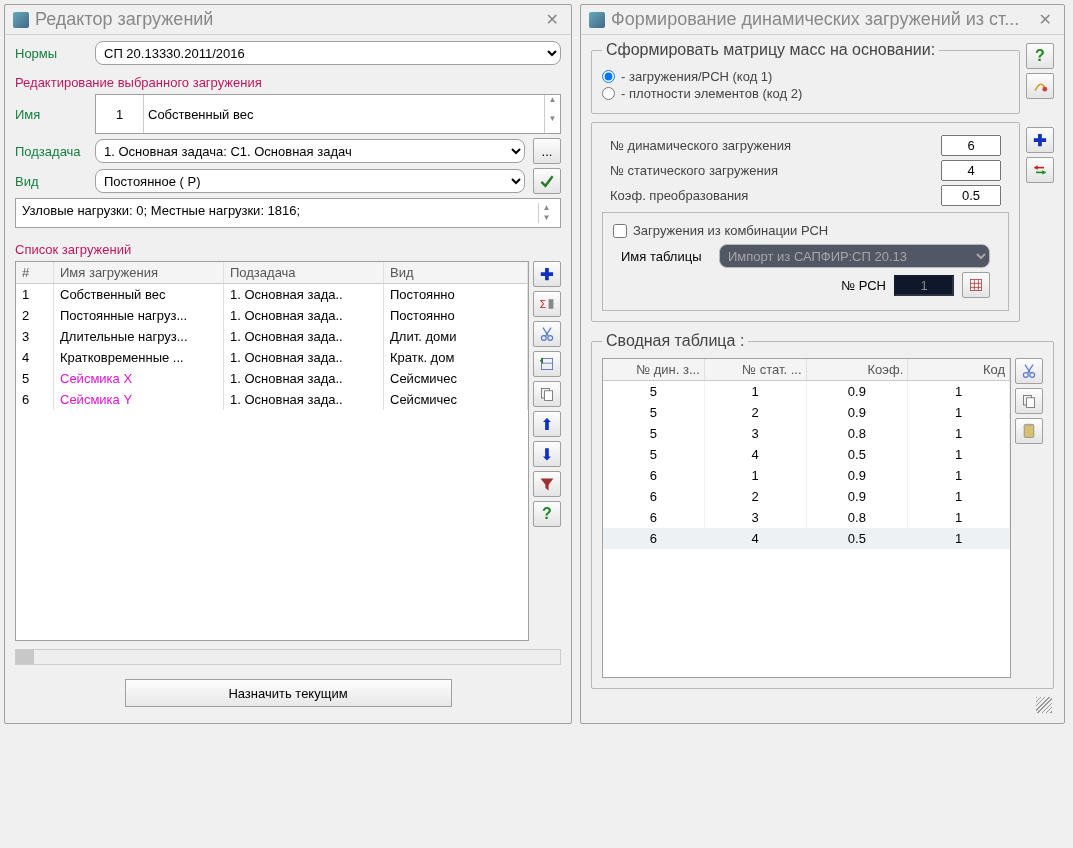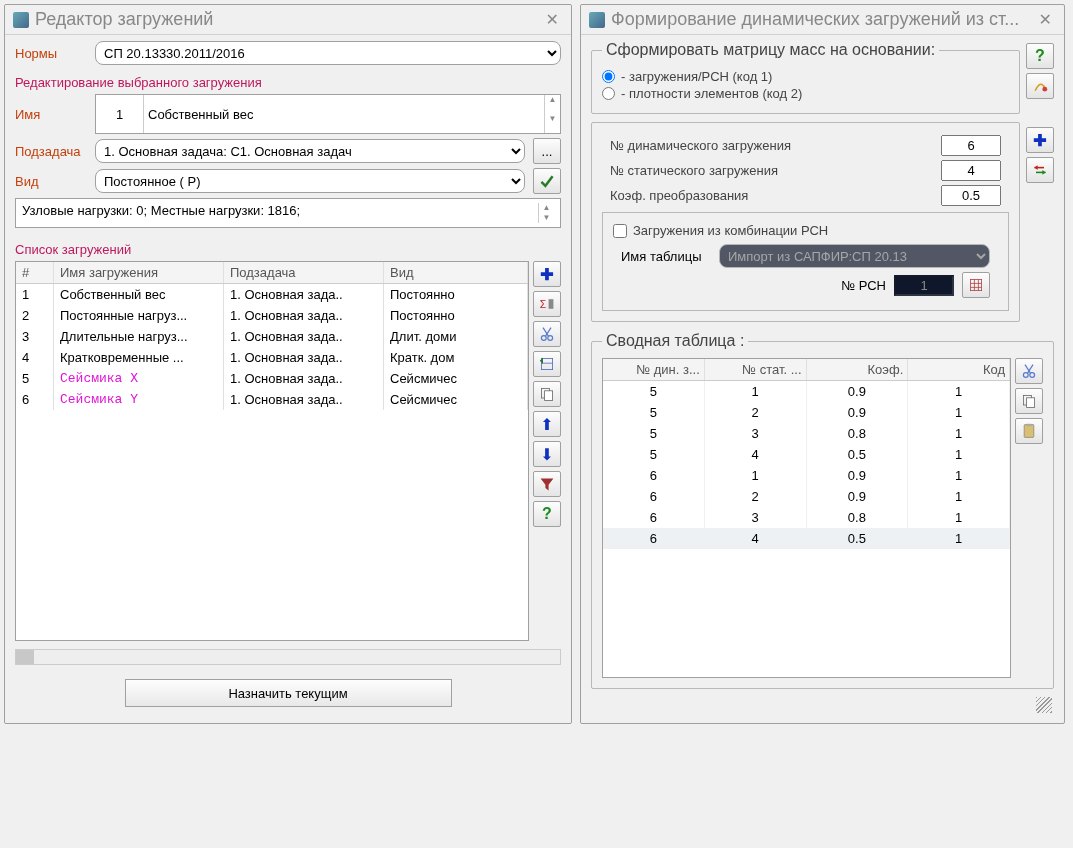--- a/index.html
+++ b/index.html
@@ -4,21 +4,21 @@
 <style>
 * { box-sizing: border-box; font-family: 'Segoe UI', Tahoma, sans-serif; font-size: 13px; }
 body { margin: 0; background: #f0f0f0; padding: 4px; display: flex; gap: 8px; width: 1073px; }
 .window { background: #f0f0f0; border: 1px solid #a0a0a0; border-radius: 2px; display: flex; flex-direction: column; }
 .titlebar { display: flex; align-items: center; padding: 4px 8px; color: #888; border-bottom: 1px solid #d0d0d0; }
 .titlebar-icon { width: 16px; height: 16px; background: linear-gradient(135deg,#6ab,#468); margin-right: 6px; border-radius: 2px; }
 .titlebar-title { flex: 1; font-size: 18px; }
 .close-x { font-size: 16px; color: #888; cursor: pointer; padding: 0 4px; }
 .body { padding: 6px 10px 10px 10px; display: flex; flex-direction: column; gap: 4px; }
 .row { display: flex; align-items: center; gap: 8px; }
-label.lbl { color: #c2410c; min-width: 72px; }
+label.lbl { color: #15803d; min-width: 72px; }
 select, input[type=text] { border: 1px solid #a0a0a0; background: #fff; padding: 2px 4px; height: 24px; border-radius: 8px; }
 select { appearance: auto; }
 .wide { flex: 1; }
 .group-title { color: #be185d; margin-top: 6px; }
 .spinner-box { display: flex; align-items: stretch; border: 1px solid #a0a0a0; background: #fff; flex: 1; }
 .spinner-num { width: 48px; text-align: center; border: none; border-right: 1px solid #ccc; }
 .spinner-text { flex: 1; border: none; padding: 4px; }
 .spinner-arrows { display: flex; flex-direction: column; width: 16px; border-left: 1px solid #ccc; }
 .spinner-arrows span { flex:1; text-align:center; font-size:8px; color:#888; cursor:pointer; line-height:10px; }
 .btn { width: 28px; height: 26px; border: 1px solid #a0a0a0; background: linear-gradient(#fdfdfd,#e4e4e4); display:inline-flex; align-items:center; justify-content:center; cursor:pointer; border-radius:2px; }
@@ -31,21 +31,21 @@
 .table-head, .table-row { display:flex; }
 .table-head { background:#f4f4f4; border-bottom:1px solid #ccc; }
 .th, .td { padding:3px 6px; border-right:1px solid #e0e0e0; overflow:hidden; white-space:nowrap; text-overflow:ellipsis; }
 .th { color:#555; font-weight:normal; }
 .col-n { width:38px; }
 .col-name { width:170px; }
 .col-sub { width:160px; }
 .col-kind { flex:1; }
 .table-body { flex:1; overflow:auto; }
 .toolbar-v { display:flex; flex-direction:column; gap:4px; }
-.pink { color:#e012d4;font-family:Liberation Mono, monospace; }
+.pink { color:#e012d4; }
 .scrollbar-h { height:16px; background:#eee; border:1px solid #ccc; margin-top:4px; display:flex; align-items:center; }
 .scrollbar-h .thumb { width:18px; height:100%; background:#c8c8c8; }
 .assign-btn { margin:10px auto 0; display:block; width:327px; height:28px; border:1px solid #a0a0a0; background:linear-gradient(#fdfdfd,#e8e8e8); cursor:pointer; }
 
 .right-body { padding:6px 10px 10px 10px; display:flex; flex-direction:column; gap:6px; }
 fieldset.grp { border:1px solid #b8b8b8; border-radius:2px; padding:8px 10px 10px 10px; margin:0; }
 fieldset.grp > legend { color:#444; padding:0 4px; font-size:16px; }
 .radio-row { display:flex; align-items:center; gap:6px; margin:2px 0; color:#444; }
 .radio-row input { margin:0; }
 .right-window { position:relative; }

